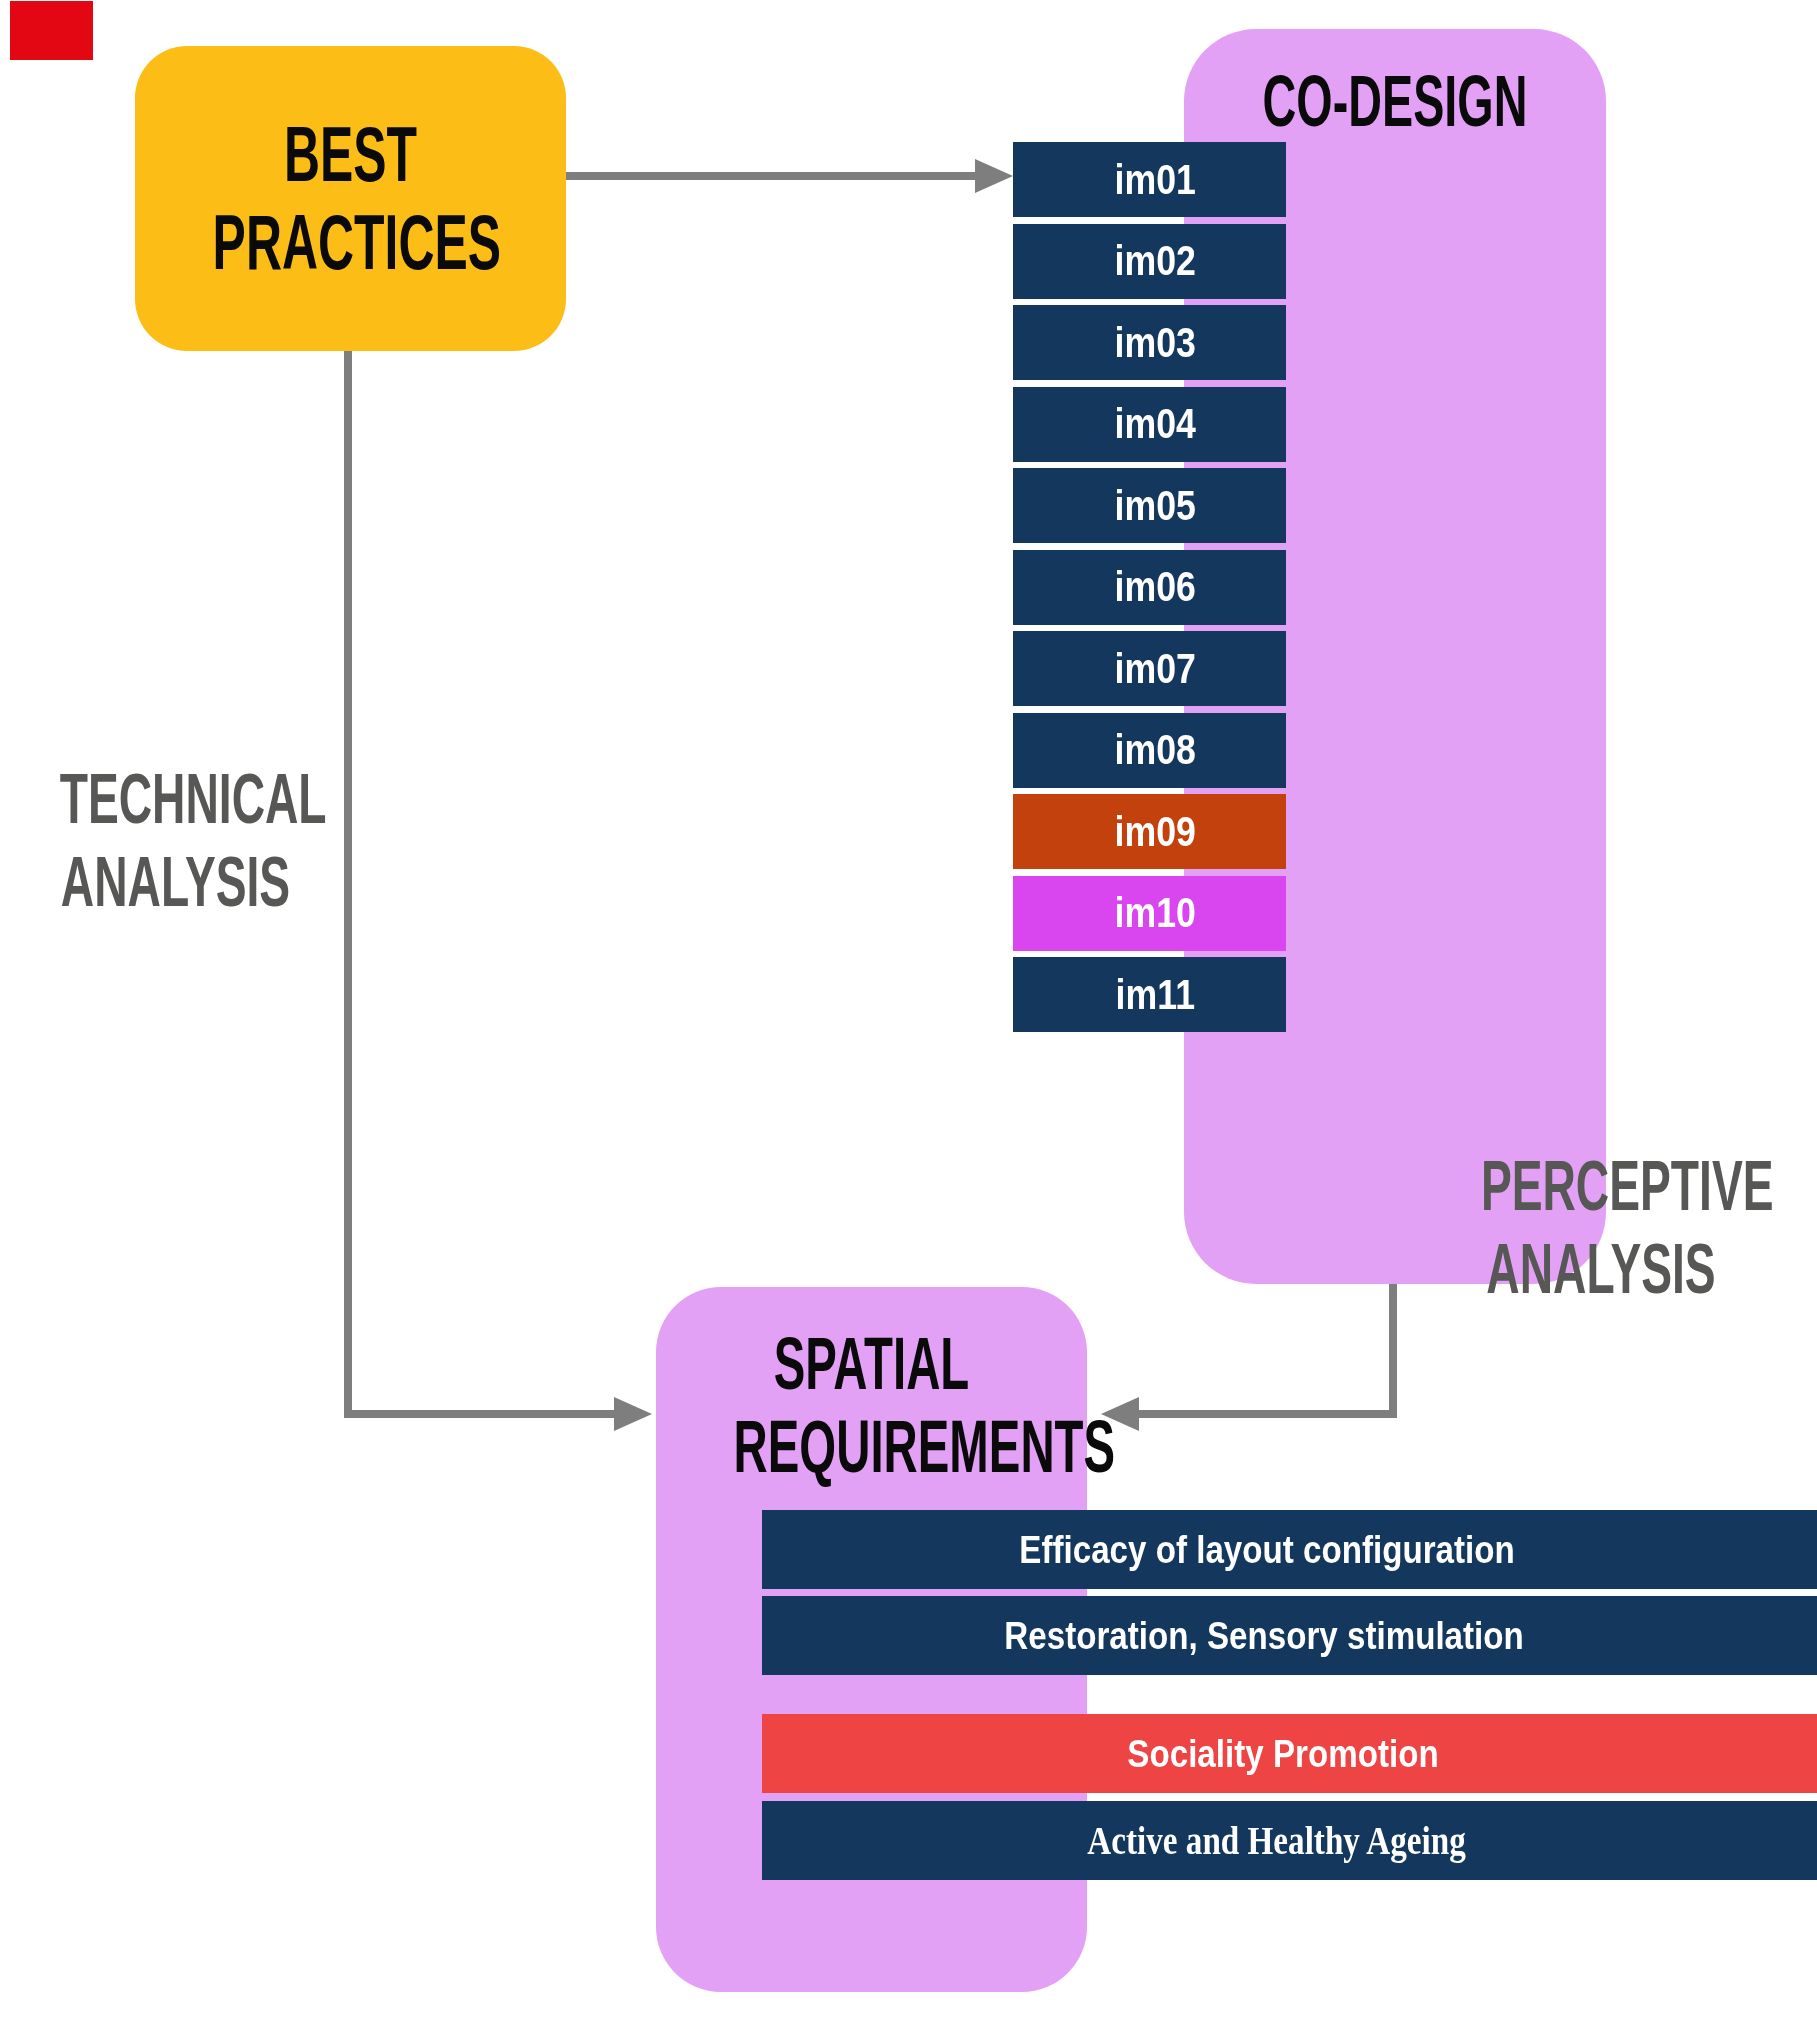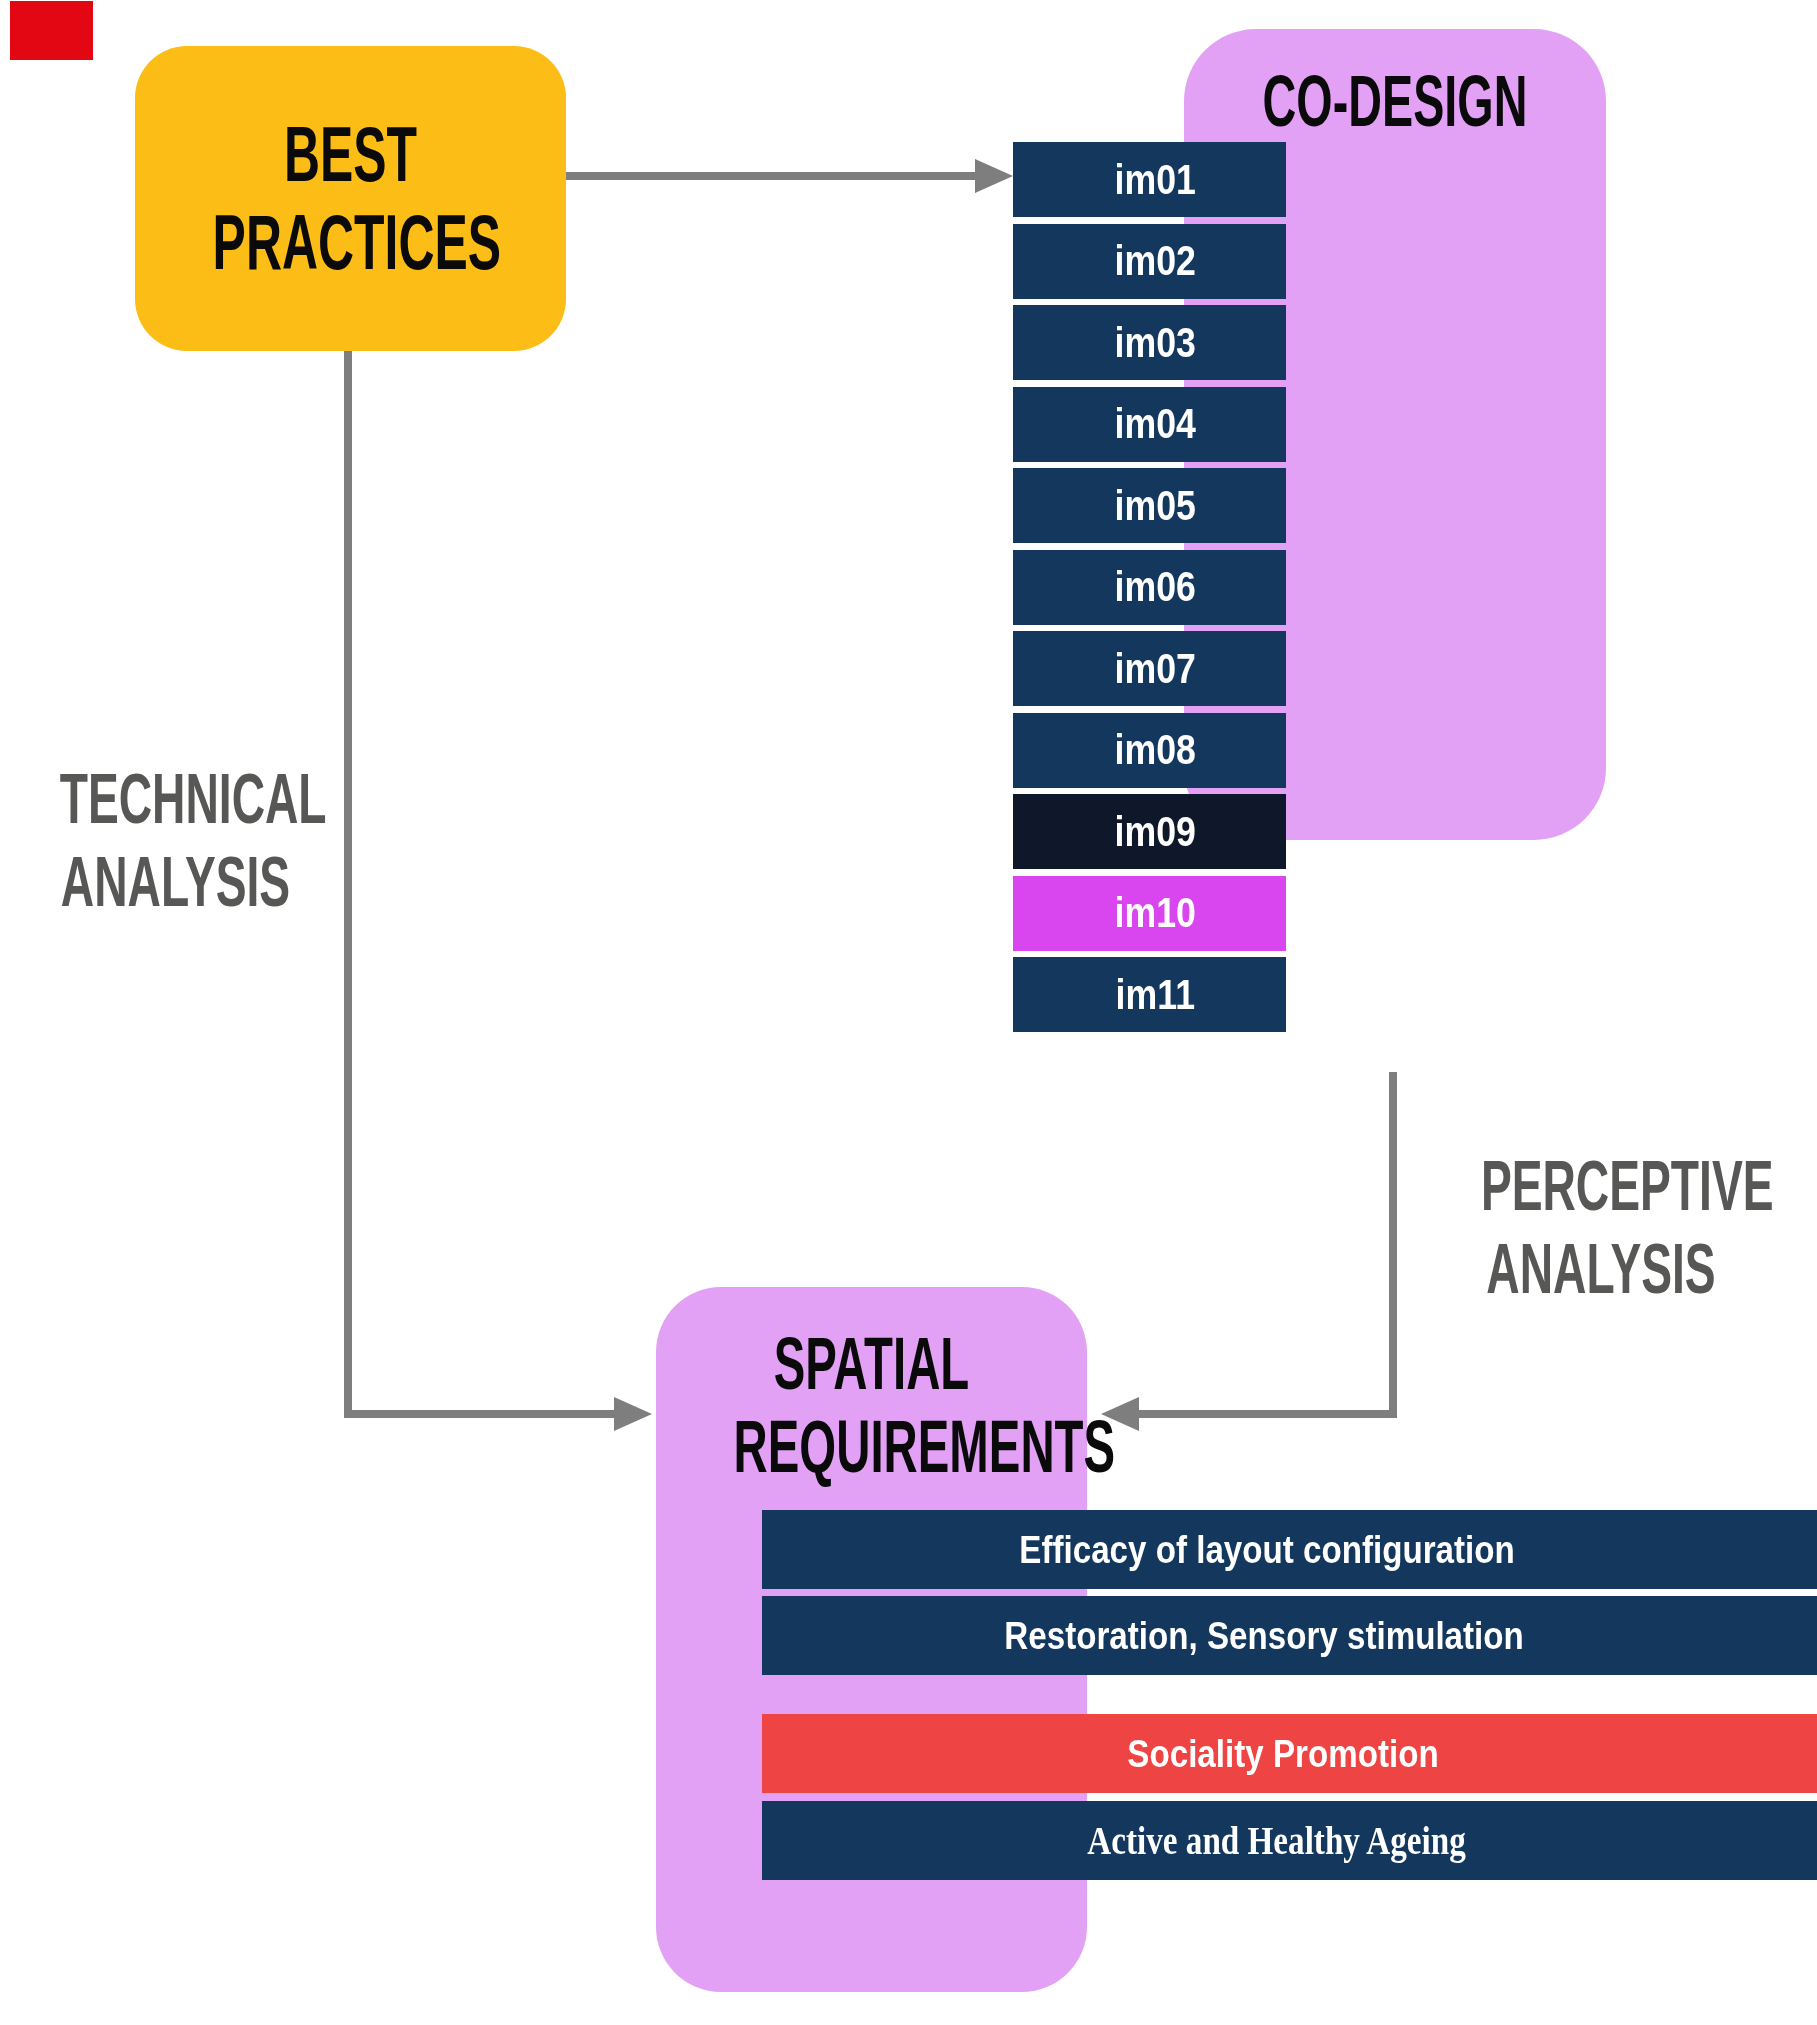--- a/index.html
+++ b/index.html
@@ -24,21 +24,21 @@
   .node{
     z-index:1;
     display:flex; flex-direction:column; align-items:center;
   }
   .node-yellow{
     left:135px; top:46px; width:431px; height:305px;
     border-radius:52px; background:#fbbd16;
     justify-content:center;
   }
   .node-codesign{
-    left:1184px; top:29px; width:422px; height:811px;
+    left:1184px; top:29px; width:422px; height:1255px;
     border-radius:72px; background:#e2a1f5;
   }
   .node-spatial{
     left:656px; top:1287px; width:431px; height:705px;
     border-radius:65px; background:#e2a1f5;
   }
 
   .heading{
     width:100%;
     text-align:center;
@@ -159,21 +159,21 @@
       </div>
 
       <div class="bar" style="background-color: rgb(20, 56, 93);">
         <span class="bar-text">im07</span>
       </div>
 
       <div class="bar" style="background-color: rgb(20, 56, 93);">
         <span class="bar-text">im08</span>
       </div>
 
-      <div class="bar" style="background-color: #0f172a;">
+      <div class="bar" style="background-color: #c2410c;">
         <span class="bar-text">im09</span>
       </div>
 
       <div class="bar" style="background-color: #d946ef;">
         <span class="bar-text">im10</span>
       </div>
 
       <div class="bar" style="background-color: rgb(20, 56, 93);">
         <span class="bar-text">im11</span>
       </div>

